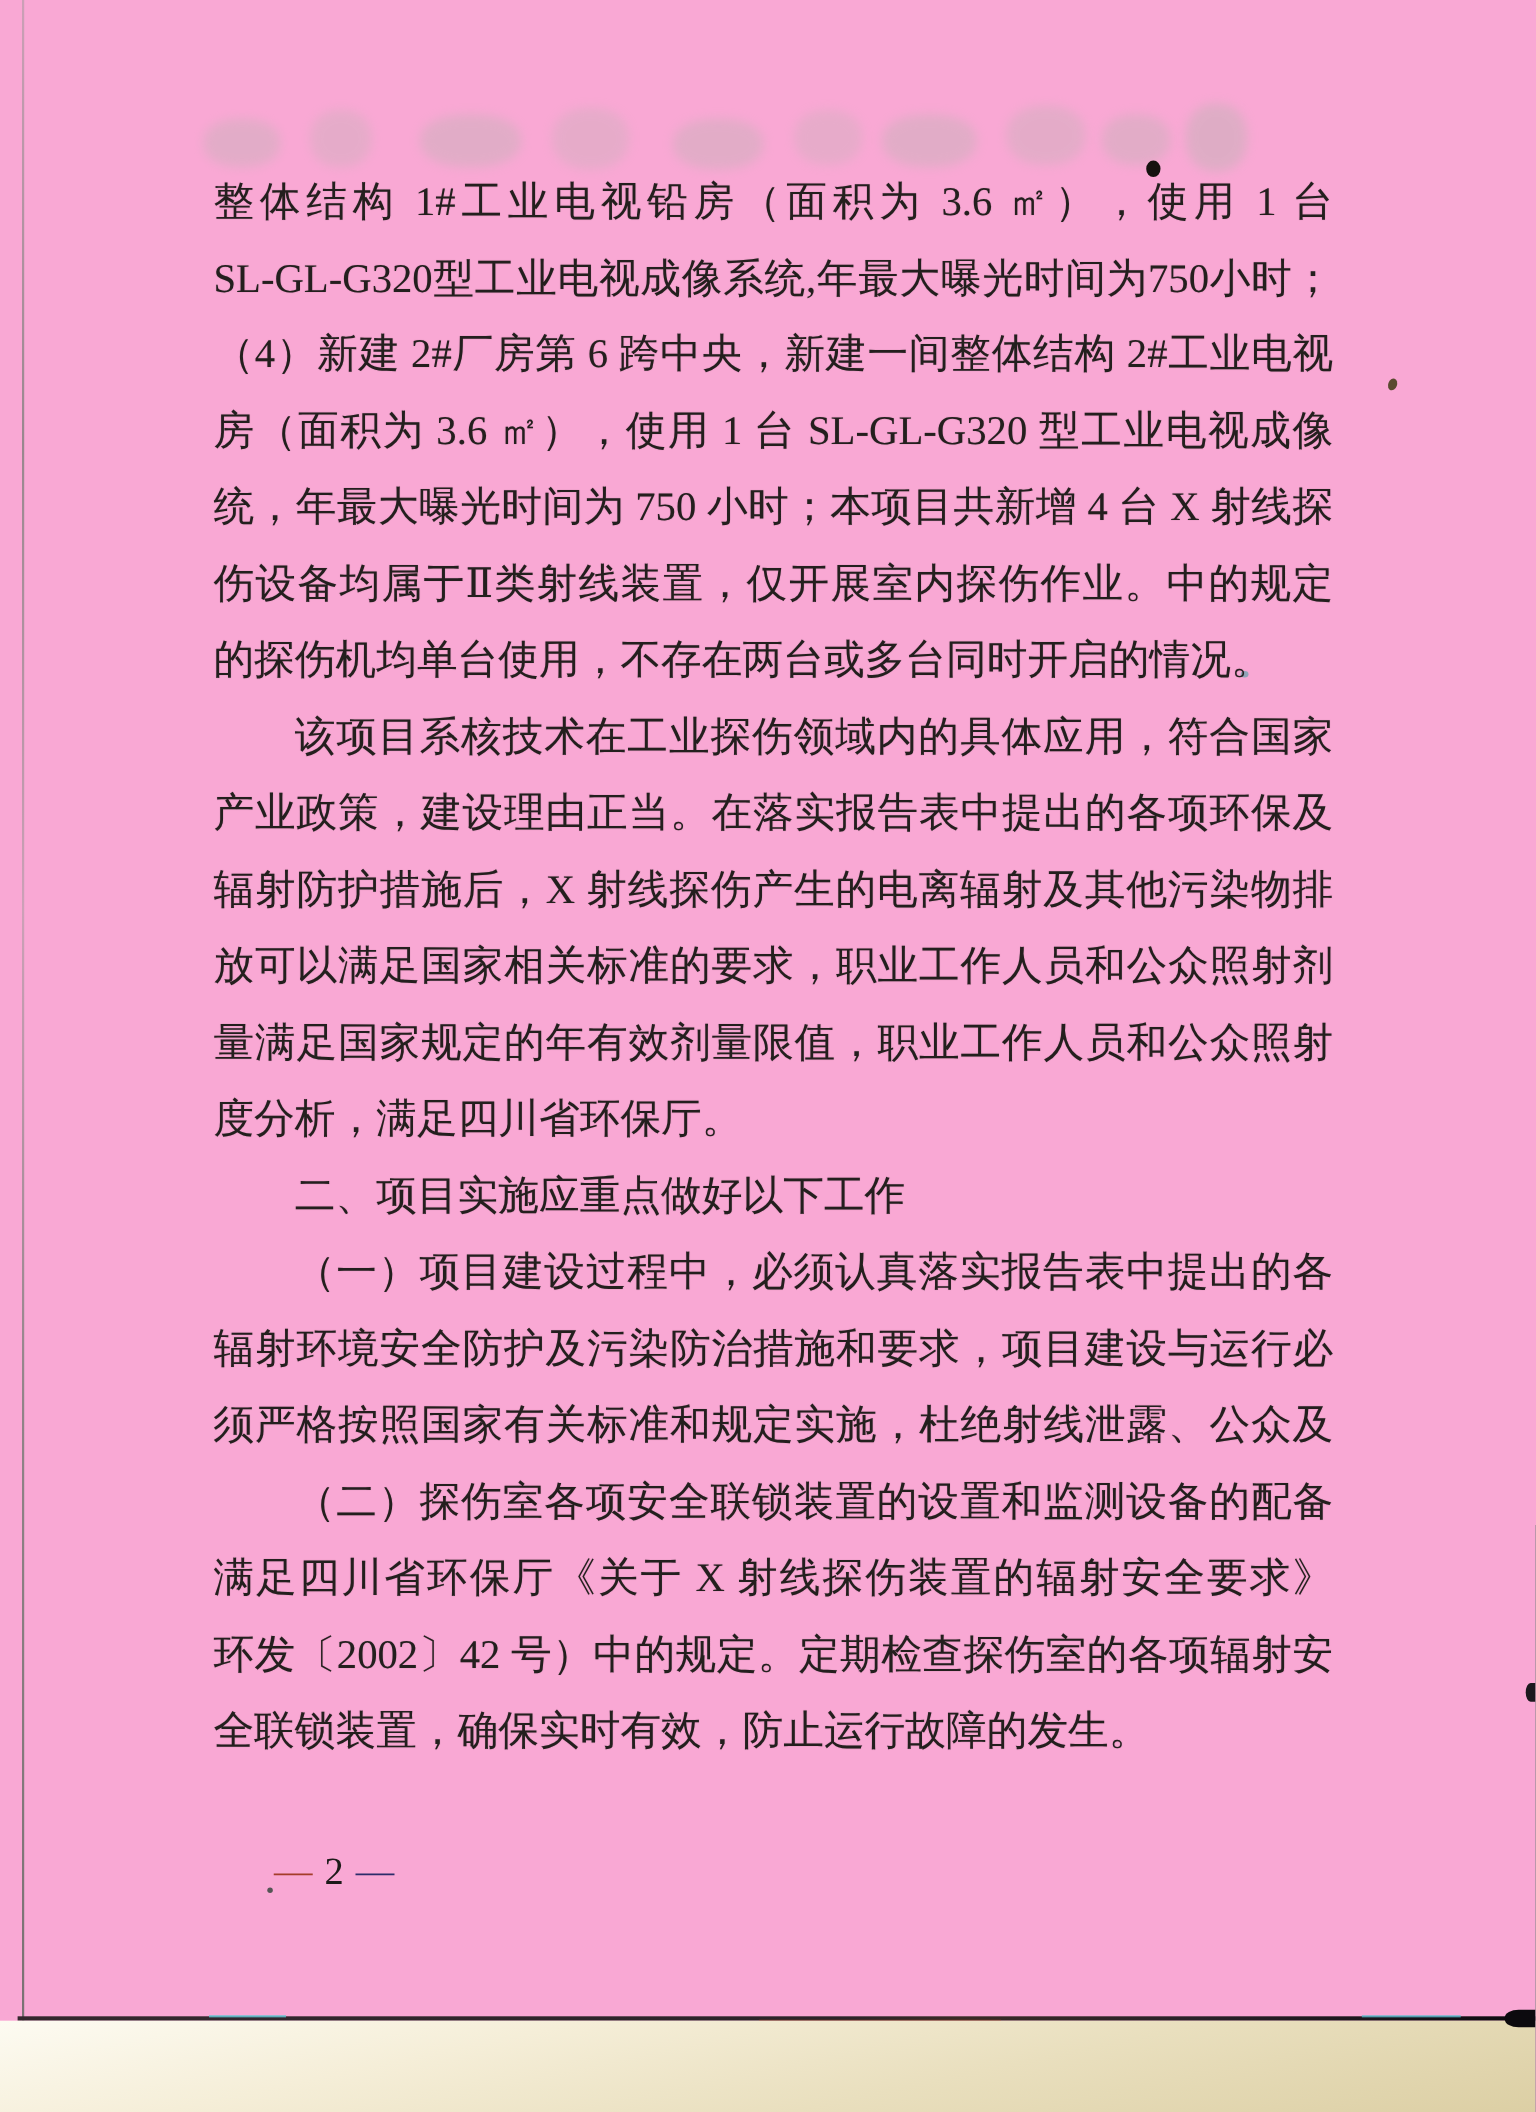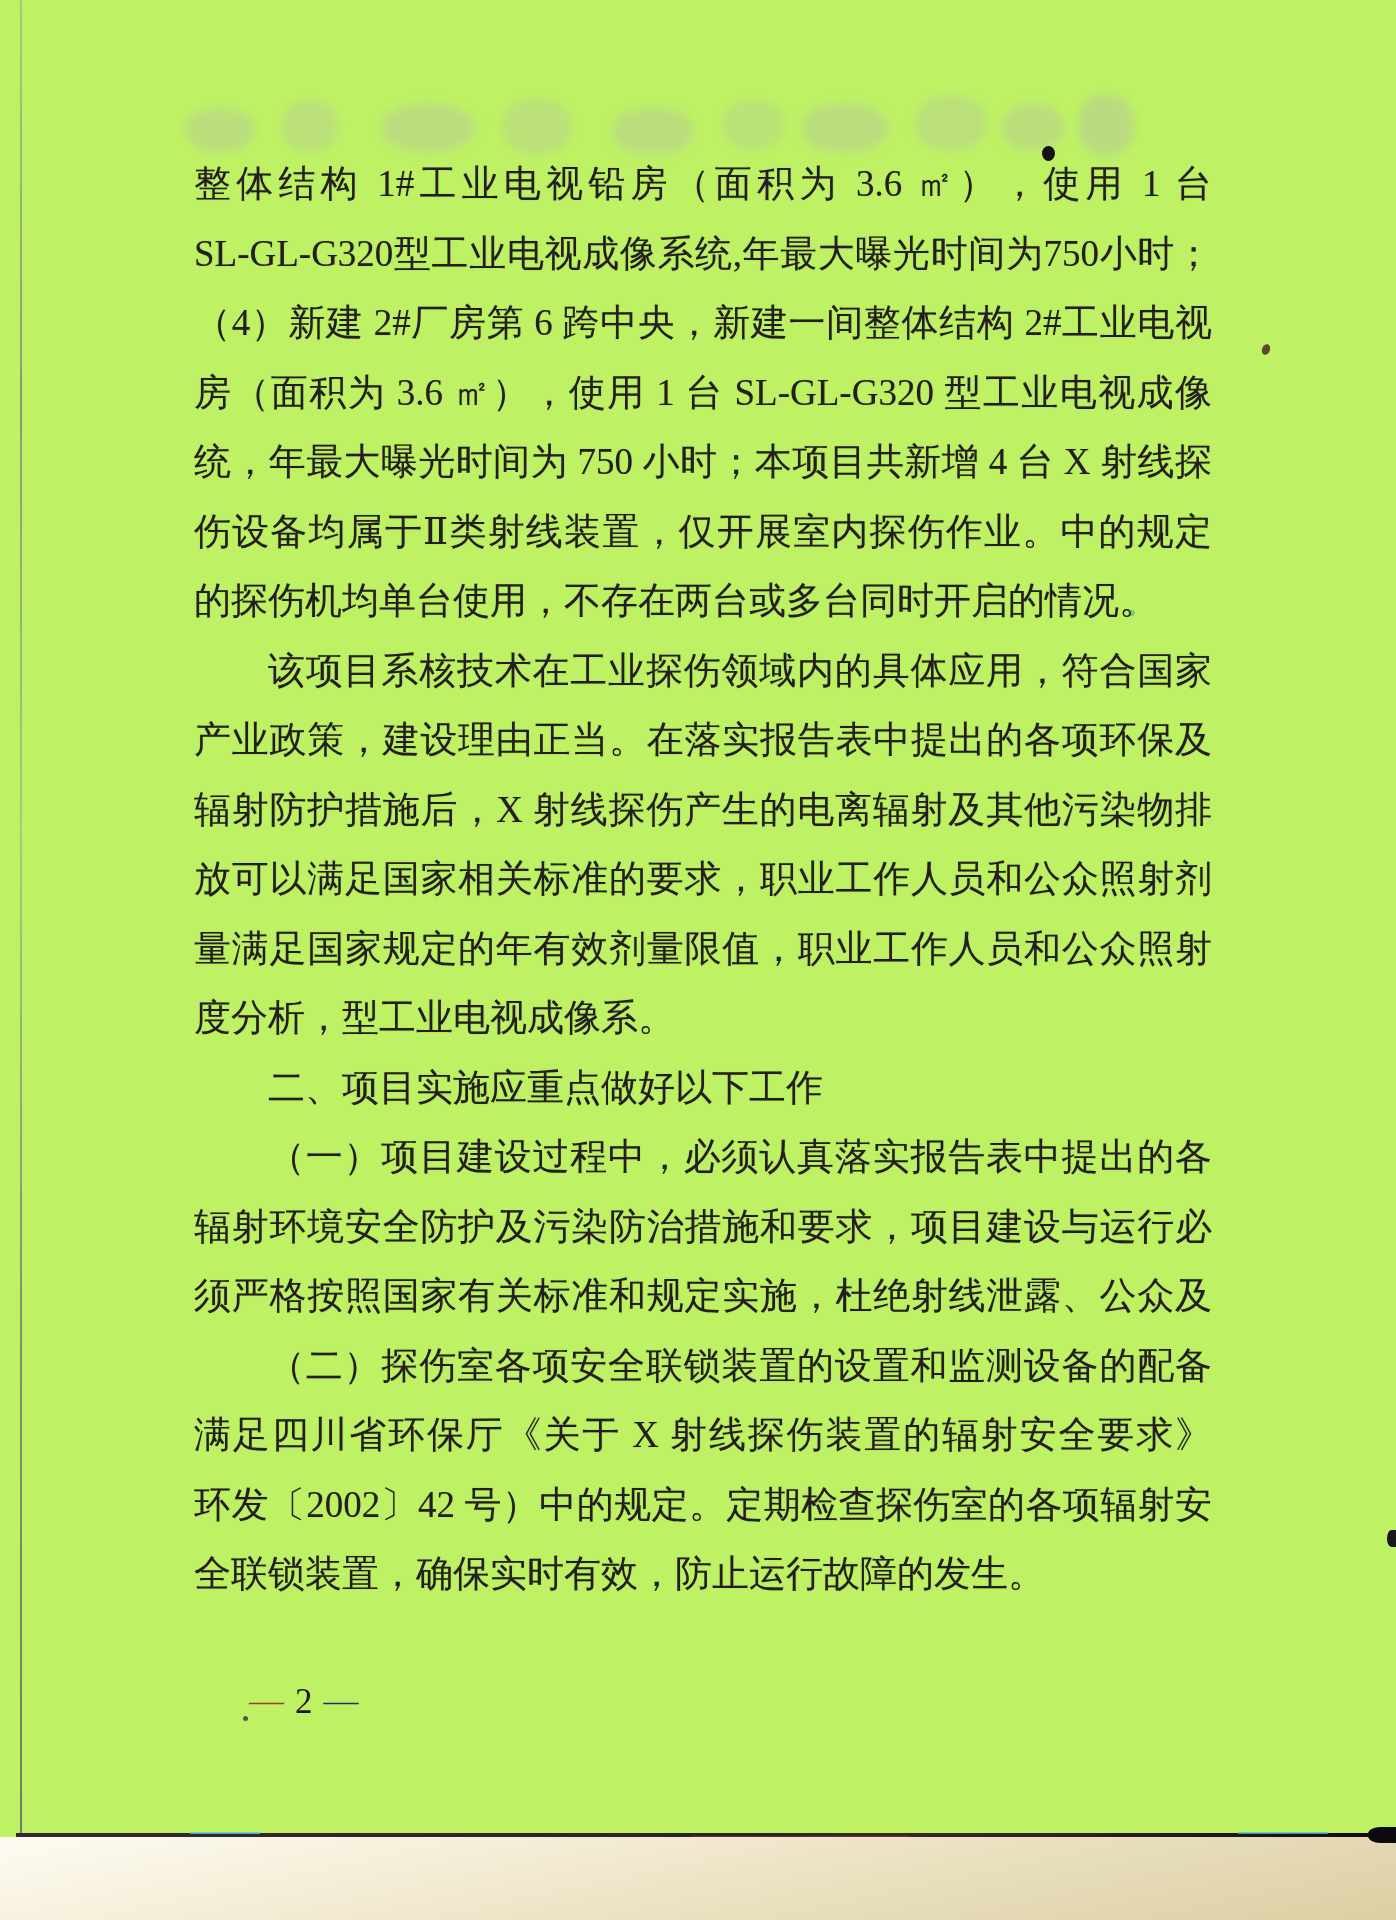--- a/index.html
+++ b/index.html
@@ -1,19 +1,19 @@
 <!DOCTYPE html>
 <html><head>
 <meta charset="utf-8">
 <style>
   html,body{margin:0;padding:0;background:#888;}
   #page{
     position:relative;
     width:1396px;height:1920px;
-    background:#bef264;
+    background:#f9a8d4;
     overflow:hidden;
     font-family:"Liberation Serif","DejaVu Serif",serif;
   }
   
   .fold-line{
     position:absolute;left:20px;top:0;width:2px;height:1837px;
     background:linear-gradient(180deg,
       rgba(148,150,146,.45) 0%,
       rgba(120,124,118,.75) 22%,
       rgba(150,152,148,.45) 45%,
@@ -102,21 +102,21 @@
       <div class="line jst">（4）新建 2#厂房第 6 跨中央，新建一间整体结构 2#工业电视铅</div>
       <div class="line jst">房（面积为 3.6 ㎡），使用 1 台 SL-GL-G320 型工业电视成像系</div>
       <div class="line jst">统，年最大曝光时间为 750 小时；本项目共新增 4 台 X 射线探</div>
       <div class="line jst">伤设备均属于Ⅱ类射线装置，仅开展室内探伤作业。中的规定</div>
       <div class="line">的探伤机均单台使用，不存在两台或多台同时开启的情况。</div>
       <div class="line ind jst">该项目系核技术在工业探伤领域内的具体应用，符合国家</div>
       <div class="line jst">产业政策，建设理由正当。在落实报告表中提出的各项环保及</div>
       <div class="line jst">辐射防护措施后，X 射线探伤产生的电离辐射及其他污染物排</div>
       <div class="line jst">放可以满足国家相关标准的要求，职业工作人员和公众照射剂</div>
       <div class="line jst">量满足国家规定的年有效剂量限值，职业工作人员和公众照射剂</div>
-      <div class="line">度分析，型工业电视成像系。</div>
+      <div class="line">度分析，满足四川省环保厅。</div>
       <div class="line ind">二、项目实施应重点做好以下工作</div>
       <div class="line ind jst">（一）项目建设过程中，必须认真落实报告表中提出的各项</div>
       <div class="line jst">辐射环境安全防护及污染防治措施和要求，项目建设与运行必</div>
       <div class="line jst">须严格按照国家有关标准和规定实施，杜绝射线泄露、公众及</div>
       <div class="line ind jst">（二）探伤室各项安全联锁装置的设置和监测设备的配备应</div>
       <div class="line jst">满足四川省环保厅《关于 X 射线探伤装置的辐射安全要求》(川</div>
       <div class="line jst">环发〔2002〕42 号）中的规定。定期检查探伤室的各项辐射安</div>
       <div class="line">全联锁装置，确保实时有效，防止运行故障的发生。</div>
     </div>
 

